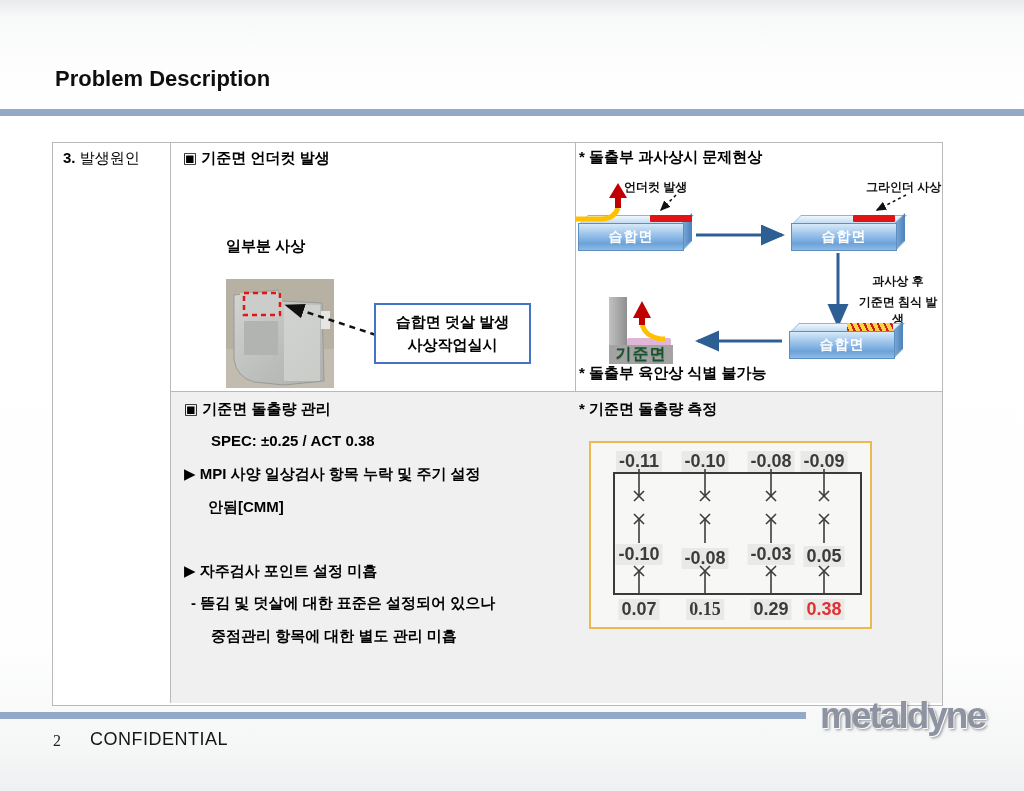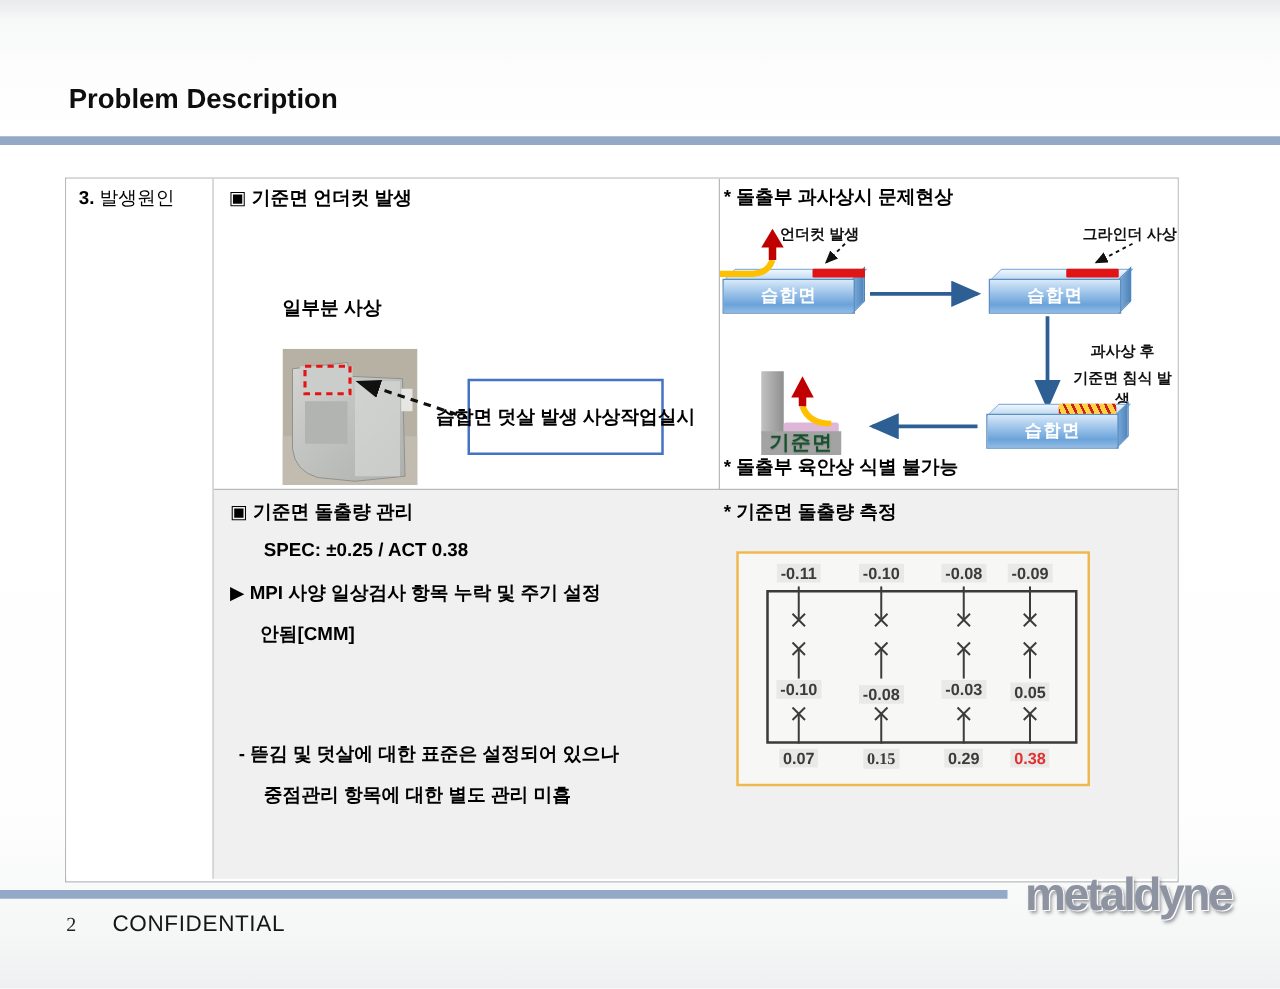--- a/index.html
+++ b/index.html
@@ -22,21 +22,21 @@
   .cell-mid{left:118px;top:0;width:405px;height:249px;border-right:1px solid #b6babd;
        border-bottom:1px solid #b6babd;background:#fff;}
   .cell-right{left:523px;top:0;width:366px;height:249px;border-bottom:1px solid #b6babd;background:#fff;}
   .cell-row2{left:118px;top:249px;width:771px;height:311px;background:#f0f0f0;}
 
   .k{font-weight:bold;font-size:15px;color:#000;white-space:nowrap;}
   .k-sm{font-weight:bold;font-size:12px;color:#111;white-space:nowrap;}
 
   
   .callout{position:absolute;left:203px;top:160px;width:153px;height:57px;background:#fff;
-       border:2px solid #4472c4;display:flex;flex-direction:row;align-items:center;justify-content:center;gap:4px;}
+       border:2px solid #4472c4;display:flex;flex-direction:column;align-items:center;justify-content:center;gap:4px;}
 
   
   .b3{position:absolute;width:122px;height:42px;}
   .b3 .t{position:absolute;left:0;top:8px;width:104px;height:8px;
        background:linear-gradient(180deg,#eff6fd,#bcd8f1);border:1px solid #8ab5de;
        transform:skewX(-45deg);transform-origin:0 100%;}
   .b3 .s{position:absolute;left:104px;top:16px;width:8px;height:26px;
        background:linear-gradient(90deg,#7aa9d6,#4f85bd);border:1px solid #4f85bd;
        transform:skewY(-45deg);transform-origin:0 0;}
   .b3 .f{position:absolute;left:0;top:16px;width:104px;height:26px;border:1px solid #5e8fc2;
@@ -51,21 +51,21 @@
   
   .dvbar{position:absolute;width:18px;height:50px;background:linear-gradient(90deg,#c2c2c2,#8f8f8f);}
   .dbase{position:absolute;width:64px;height:19px;background:#a3a3a3;display:flex;align-items:center;justify-content:center;}
   .dbase span{font-weight:bold;font-size:16px;color:#14532d;text-shadow:0 1px 1px #7a7a7a;letter-spacing:1px;}
   .pink{position:absolute;width:44px;height:8px;background:#ddb6d8;border-radius:2px 2px 0 0;}
 
   
   .measbox{position:absolute;left:418px;top:49px;width:283px;height:188px;background:#f7f7f5;
        border:2px solid #efb84f;box-sizing:border-box;}
   .measrect{position:absolute;left:22px;top:29px;width:249px;height:123px;border:2px solid #3a3a3a;box-sizing:border-box;}
-  .mlabel{position:absolute;transform:translateX(-50%);font-weight:bold;font-size:13px;color:#3b3b3b;
+  .mlabel{position:absolute;transform:translateX(-50%);font-weight:bold;font-size:18px;color:#3b3b3b;
        background:#e9e9e8;padding:0 3px;white-space:nowrap;}
   .mlabel.red{color:#e03030;}
   .tick{position:absolute;}
 
   
   .pageno{position:absolute;left:53px;top:732px;font-family:"Liberation Serif","DejaVu Serif",serif;font-size:16px;color:#222;}
   .confid{position:absolute;left:90px;top:729px;font-size:18px;color:#161616;letter-spacing:0.5px;}
   .logo{position:absolute;left:820px;top:695px;font-size:37px;font-weight:bold;color:#8d93a0;letter-spacing:-2px;
        text-shadow:1px 1px 0 #fcfcfc,2px 2px 3px rgba(60,60,70,0.55);}
 </style>
@@ -194,20 +194,21 @@
       </div>
 
       <div class="abs k" style="left:3px;top:221px;">* 돌출부 육안상 식별 불가능</div>
     </div>
 
     <div class="cell cell-row2">
       <div class="abs k" style="left:13px;top:8px;">▣ 기준면 돌출량 관리</div>
       <div class="abs k" style="left:40px;top:40px;">SPEC: ±0.25 / ACT 0.38</div>
       <div class="abs k" style="left:13px;top:73px;">▶ MPI 사양 일상검사 항목 누락 및 주기 설정</div>
       <div class="abs k" style="left:37px;top:106px;">안됨[CMM]</div>
+      <div class="abs k" style="left:13px;top:170px;">▶ 자주검사 포인트 설정 미흡</div>
       <div class="abs k" style="left:20px;top:202px;">- 뜯김 및 덧살에 대한 표준은 설정되어 있으나</div>
       <div class="abs k" style="left:40px;top:235px;">중점관리 항목에 대한 별도 관리 미흡</div>
 
       <div class="abs k" style="left:408px;top:8px;">* 기준면 돌출량 측정</div>
 
       <div class="measbox">
         <div class="measrect"></div>
 
         <div class="mlabel" style="left:48px;top:8px;">-0.11</div>
         <div class="mlabel" style="left:114px;top:8px;">-0.10</div>

